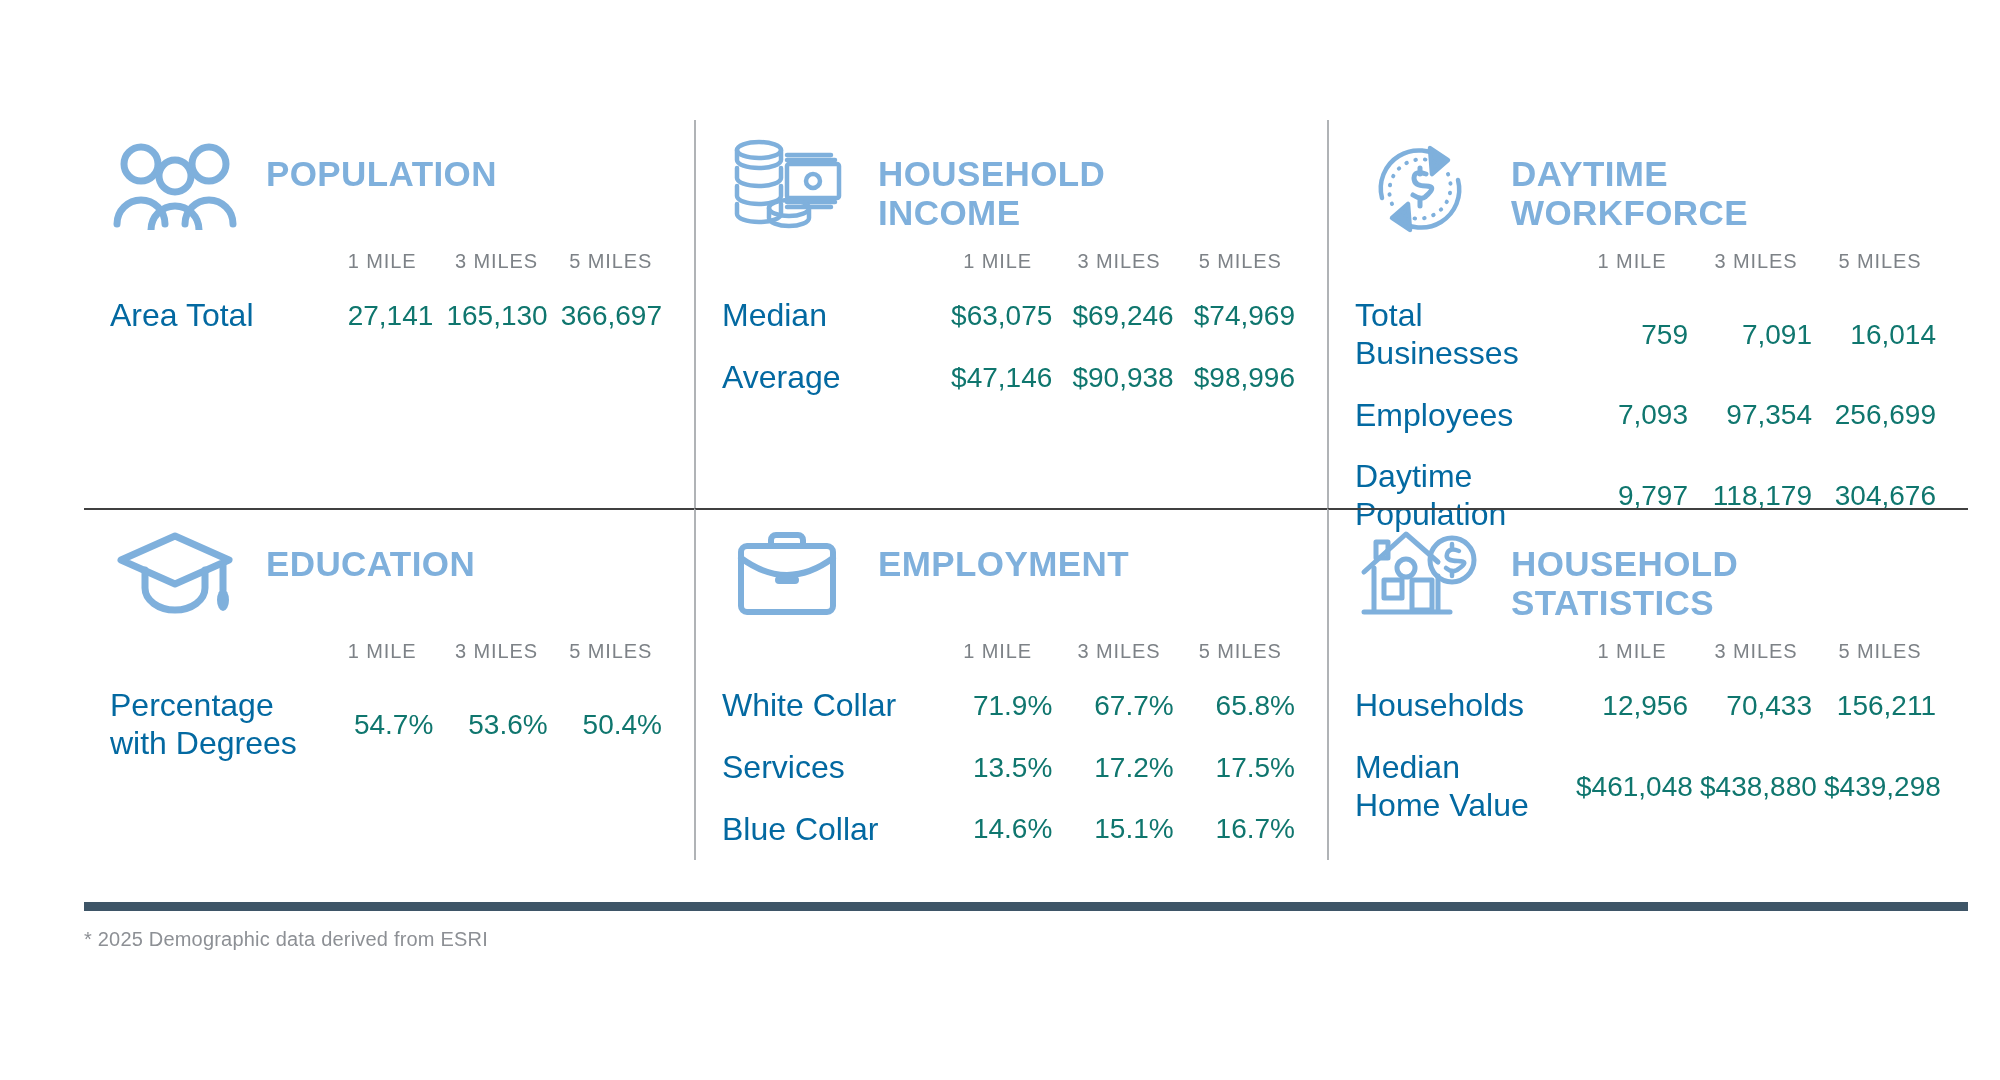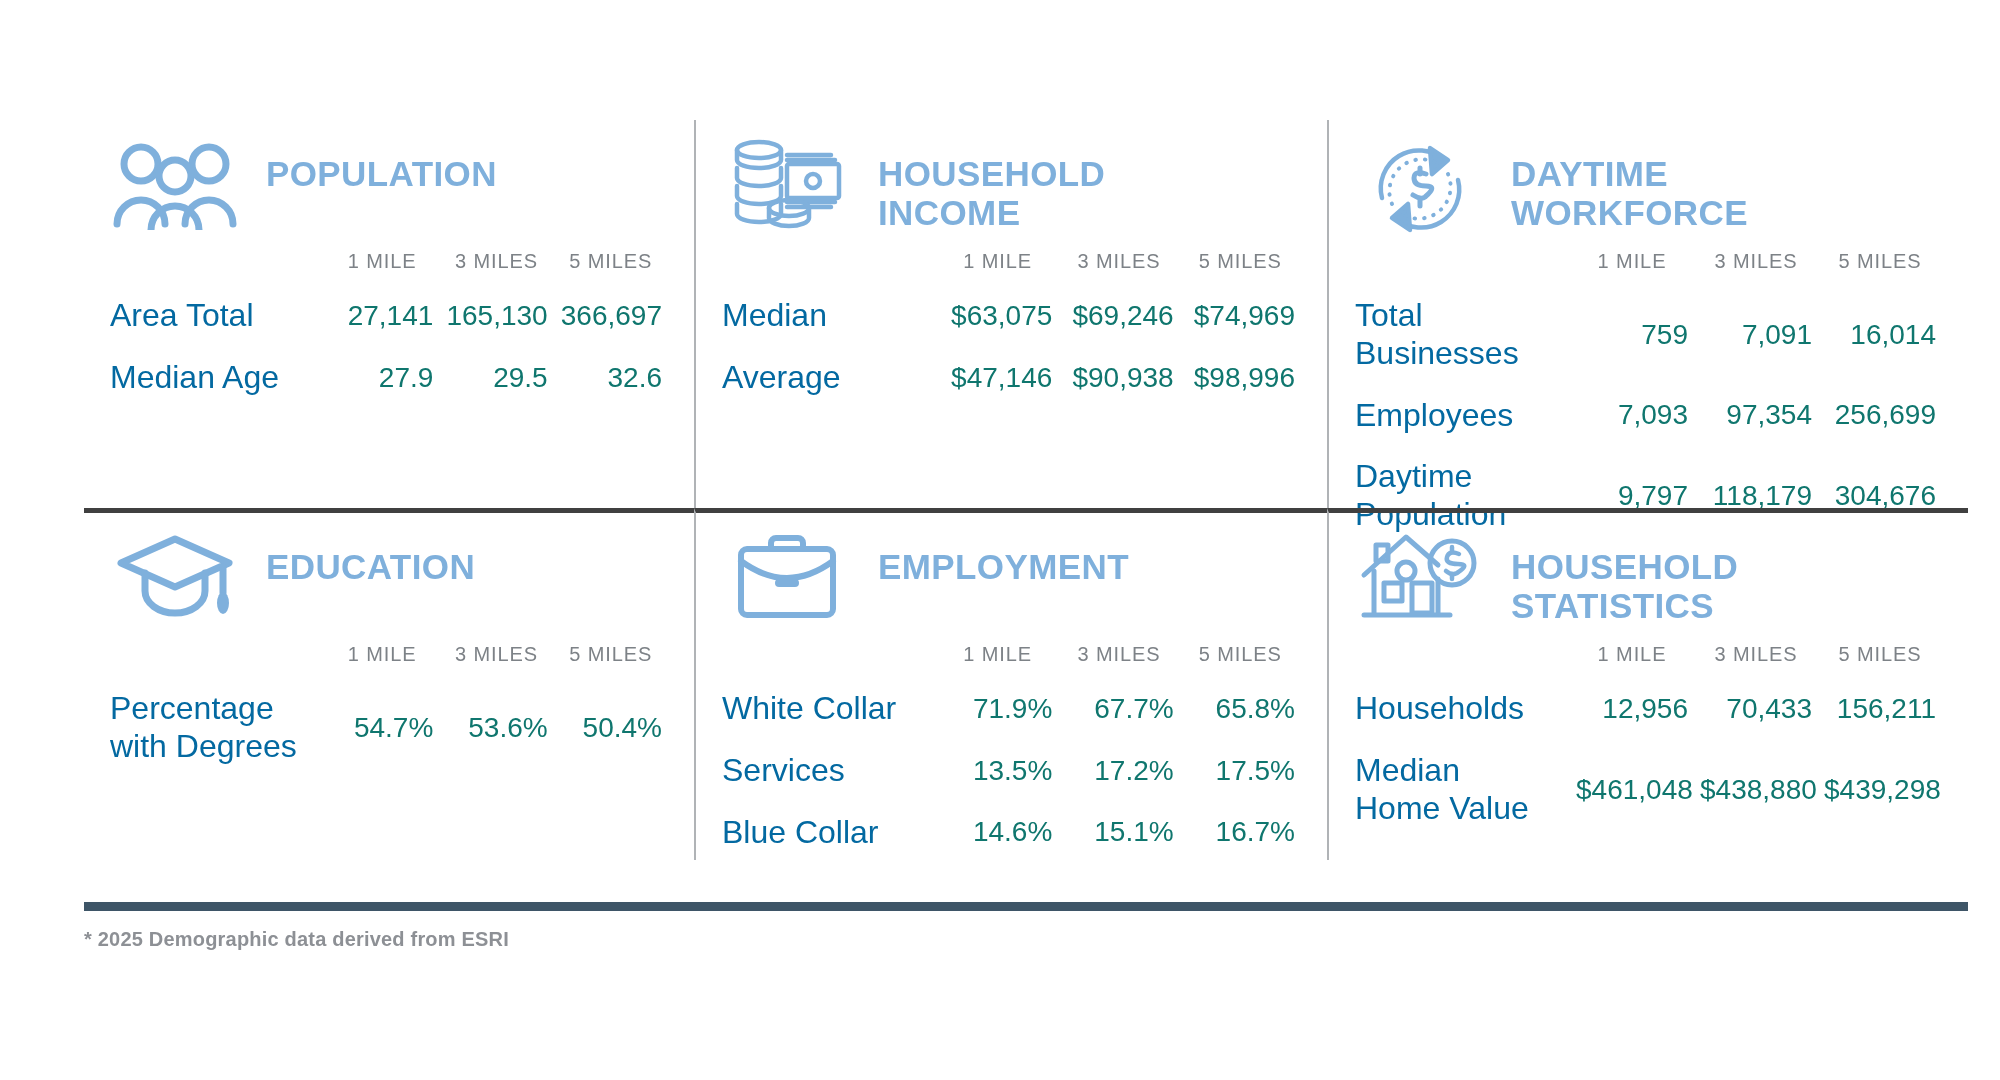--- a/index.html
+++ b/index.html
@@ -35,21 +35,21 @@
   }
 
   .panel {
     position: relative;
     box-sizing: border-box;
     padding: 0;
   }
   
   .panel.col2, .panel.col3 { border-left: 2px solid #b0b3b6; padding-left: 24px; }
   
-  .panel.row2 { border-top: 5px solid #404040; }
+  .panel.row2 { border-top: 2px solid #404040; }
 
   .panel-inner {
     position: absolute;
     left: 0; top: 0; right: 0; bottom: 0;
     padding: 18px 26px 0 26px;
     box-sizing: border-box;
   }
 
   
   .panel-head {
@@ -127,21 +127,20 @@
     height: 9px;
     background: #3e5567;
   }
   .footer-note {
     position: absolute;
     left: 72px;
     top: 928px;
     font-size: 20px;
     color: #8d9095;
     letter-spacing: 0.2px;
-    font-weight: bold;
   }
 </style>
 </head>
 <body>
 
 <div class="sheet">
 
   <div class="grid">
 
     <div class="panel col1 row1">
@@ -174,26 +173,20 @@
               <th>3 MILES</th>
               <th>5 MILES</th>
             </tr>
           </thead>
           <tbody>
             <tr>
               <td class="rowlabel">Area Total</td>
               <td class="val">27,141</td>
               <td class="val">165,130</td>
               <td class="val">366,697</td>
-            </tr>
-            <tr>
-              <td class="rowlabel">Median Age</td>
-              <td class="val">27.9</td>
-              <td class="val">29.5</td>
-              <td class="val">32.6</td>
             </tr>
           </tbody>
         </table>
       </div>
     </div>
 
     <div class="panel col2 row1">
       <div class="panel-inner">
         <div class="panel-head">
           <div class="panel-icon">

